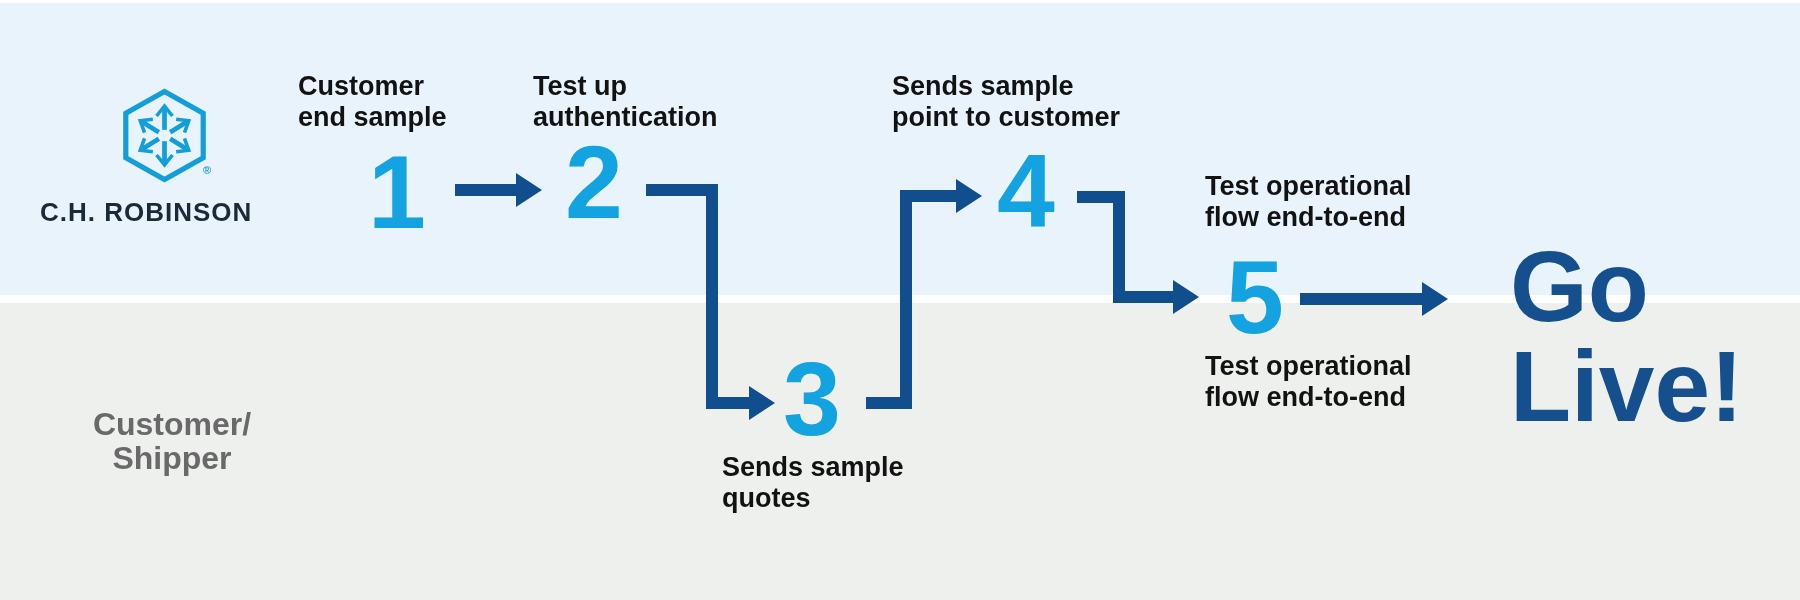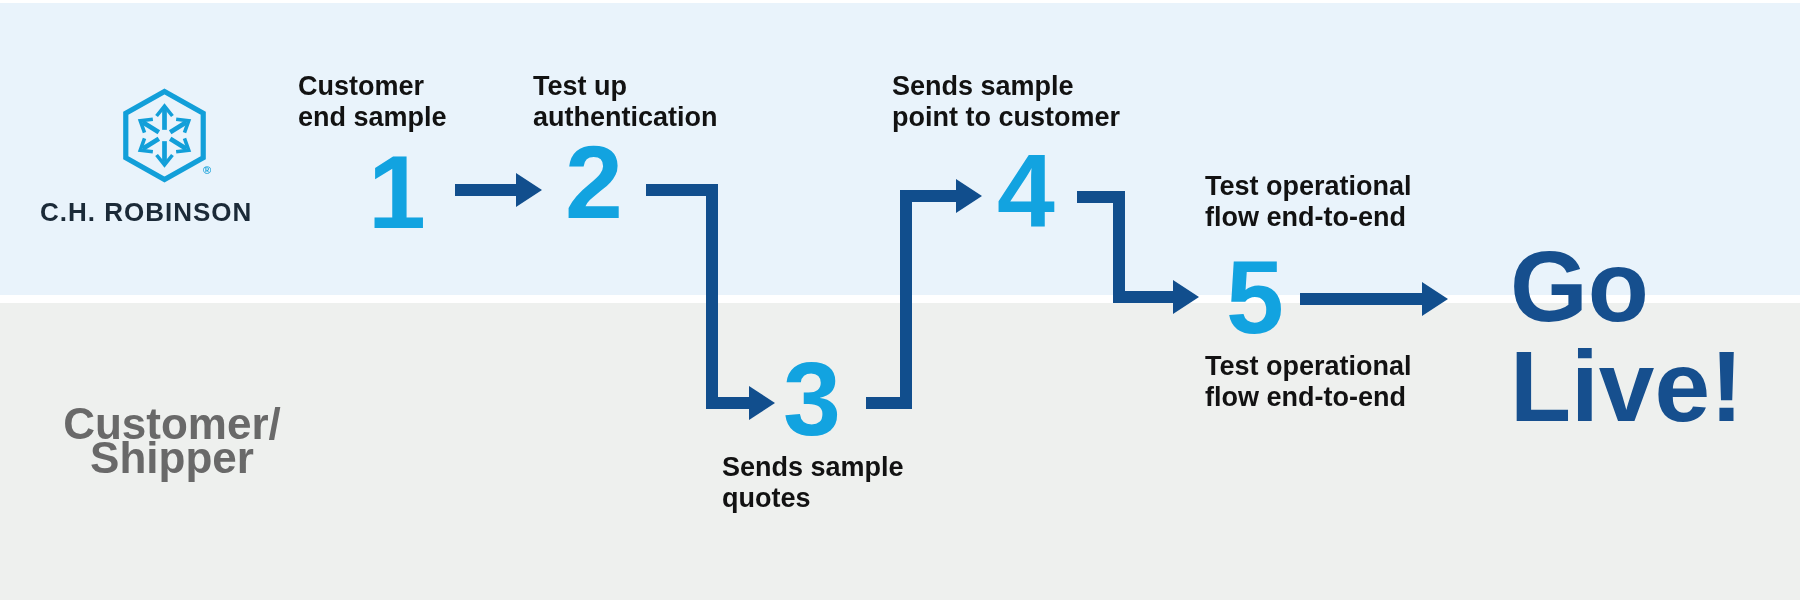--- a/index.html
+++ b/index.html
@@ -24,21 +24,21 @@
     position:absolute;width:0;height:0;
     border-top:17px solid transparent;border-bottom:17px solid transparent;
     border-left:26px solid #114e8d;
   }
   .golive{
     position:absolute;left:1510px;top:197px;font-weight:bold;
     font-size:100px;line-height:100px;color:#164f8e;white-space:nowrap;margin-top:39px;
   }
   .customer-label{
     position:absolute;left:22px;top:407px;width:300px;text-align:center;
-    font-weight:bold;font-size:44px;line-height:34px;color:#696969;
+    font-weight:bold;font-size:32px;line-height:34px;color:#696969;
   }
   .wordmark{
     position:absolute;left:40px;top:199px;width:250px;text-align:left;
     font-weight:bold;font-size:26px;line-height:26px;letter-spacing:1px;
     color:#1b2a38;white-space:nowrap;
   }
   .logo-svg{position:absolute;left:122px;top:88px;}
   .reg-mark{
     position:absolute;left:203px;top:165px;font-size:11px;line-height:11px;
     color:#129fd9;font-weight:bold;

